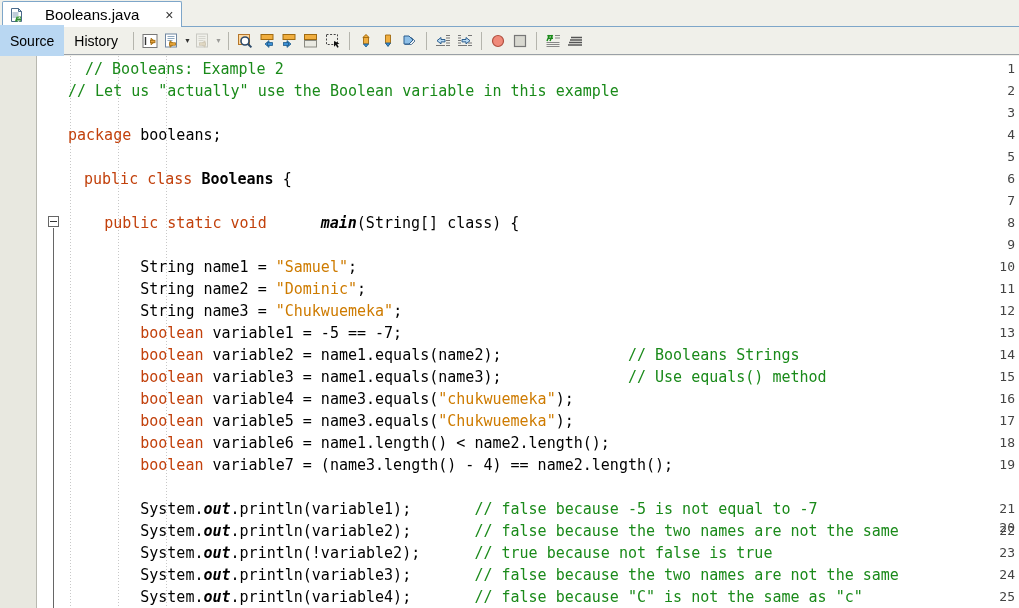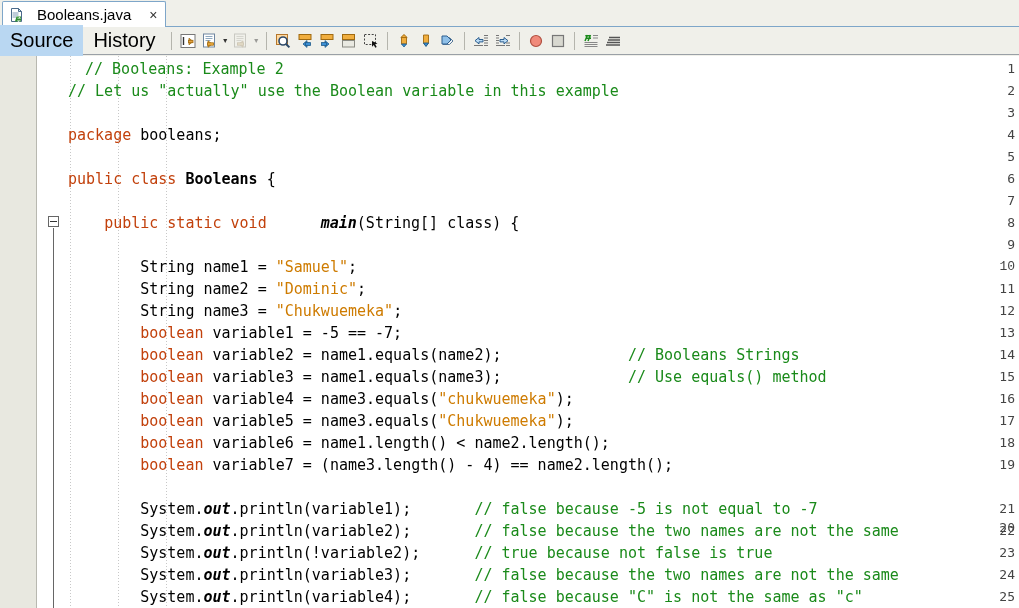--- a/index.html
+++ b/index.html
@@ -11,21 +11,21 @@
   #app{ position:relative; width:1019px; height:608px; background:#f0f0ea; }
 
   
   .tabstrip{
     position:absolute; left:0; top:0; width:1019px; height:27px;
     background:#f0f0ea;
     border-bottom:1px solid #7ea6c9;
   }
   .doc-tab{
     position:absolute; left:2px; top:1px; height:26px;
-    display:flex; align-items:center; gap:12px;
+    display:flex; align-items:center; gap:20px;
     padding:0 8px 0 6px;
     background:#ffffff;
     border:1px solid #7ea6c9;
     border-bottom:none;
     border-radius:2px 2px 0 0;
   }
   .doc-tab .tab-label{
     font-size:15px; color:#000; line-height:1;
     font-family:"Liberation Sans", sans-serif;
   }
@@ -37,21 +37,21 @@
 
   
   .toolrow{
     position:absolute; left:0; top:27px; width:1019px; height:28px;
     background:#f0f0ea;
     border-bottom:1px solid #9aa0a6;
     display:flex; align-items:center;
   }
   .vtab{
     height:26px; display:flex; align-items:center; justify-content:center;
-    padding:16px 10px; font-size:20px; color:#000; cursor:pointer;
+    padding:16px 10px; font-size:14px; color:#000; cursor:pointer;
     font-family:"Liberation Sans", sans-serif;
   }
   .vtab.active{ background:#b9d7f2; }
   .tsep{ width:1px; height:18px; background:#b5b5ad; margin:0 5px; flex:none; }
   .tbtn{
     width:22px; height:22px; display:flex; align-items:center; justify-content:center;
     flex:none; cursor:pointer;
   }
   .tbtn.dis{ opacity:.45; }
   .caret{
@@ -276,21 +276,21 @@
     <div id="lnums">
         <div class="lnum" style="top: 2px;">1</div>
         <div class="lnum" style="top: 24px;">2</div>
         <div class="lnum" style="top: 46px;">3</div>
         <div class="lnum" style="top: 68px;">4</div>
         <div class="lnum" style="top: 90px;">5</div>
         <div class="lnum" style="top: 112px;">6</div>
         <div class="lnum" style="top: 134px;">7</div>
         <div class="lnum" style="top: 156px;">8</div>
         <div class="lnum" style="top: 178px;">9</div>
-        <div class="lnum" style="top: 200px; font-family: Liberation Mono, monospace;">10</div>
+        <div class="lnum" style="top: 200px;">10</div>
         <div class="lnum" style="top: 222px;">11</div>
         <div class="lnum" style="top: 244px;">12</div>
         <div class="lnum" style="top: 266px;">13</div>
         <div class="lnum" style="top: 288px;">14</div>
         <div class="lnum" style="top: 310px;">15</div>
         <div class="lnum" style="top: 332px;">16</div>
         <div class="lnum" style="top: 354px;">17</div>
         <div class="lnum" style="top: 376px;">18</div>
         <div class="lnum" style="top: 398px;">19</div>
         <div class="lnum" style="top: 420px; margin-top: 41px;">20</div>
@@ -299,21 +299,21 @@
         <div class="lnum" style="top: 486px;">23</div>
         <div class="lnum" style="top: 508px;">24</div>
         <div class="lnum" style="top: 530px;">25</div>
       </div>
     <div id="lines">
         <div class="codeline" style="top: 2px; margin-left: 17px;"><span class="cmt">// Booleans: Example 2</span></div>
         <div class="codeline" style="top: 24px;"><span class="cmt">// Let us "actually" use the Boolean variable in this example</span></div>
         <div class="codeline" style="top: 46px;"></div>
         <div class="codeline" style="top: 68px;"><span class="kw">package</span><span> booleans;</span></div>
         <div class="codeline" style="top: 90px;"></div>
-        <div class="codeline" style="top: 112px;"><span class="kw">public class</span><span> </span><span class="clsname">Booleans</span><span> {</span></div>
+        <div class="codeline" style="top: 112px; margin-left: 16px;"><span class="kw">public class</span><span> </span><span class="clsname">Booleans</span><span> {</span></div>
         <div class="codeline" style="top: 134px;"></div>
         <div class="codeline" style="top: 156px;"><span>    </span><span class="kw">public static void</span><span> </span><span class="mth">main</span><span>(String[] class) {</span></div>
         <div class="codeline" style="top: 178px;"></div>
         <div class="codeline" style="top: 200px;"><span>        String name1 = </span><span class="str">"Samuel"</span><span>;</span></div>
         <div class="codeline" style="top: 222px;"><span>        String name2 = </span><span class="str">"Dominic"</span><span>;</span></div>
         <div class="codeline" style="top: 244px;"><span>        String name3 = </span><span class="str">"Chukwuemeka"</span><span>;</span></div>
         <div class="codeline" style="top: 266px;"><span>        </span><span class="kw">boolean</span><span> variable1 = -5 == -7;</span></div>
         <div class="codeline" style="top: 288px;"><span>        </span><span class="kw">boolean</span><span> variable2 = name1.equals(name2);</span><span>              </span><span class="cmt">// Booleans Strings</span></div>
         <div class="codeline" style="top: 310px;"><span>        </span><span class="kw">boolean</span><span> variable3 = name1.equals(name3);</span><span>              </span><span class="cmt">// Use equals() method</span></div>
         <div class="codeline" style="top: 332px;"><span>        </span><span class="kw">boolean</span><span> variable4 = name3.equals(</span><span class="str">"chukwuemeka"</span><span>);</span></div>

